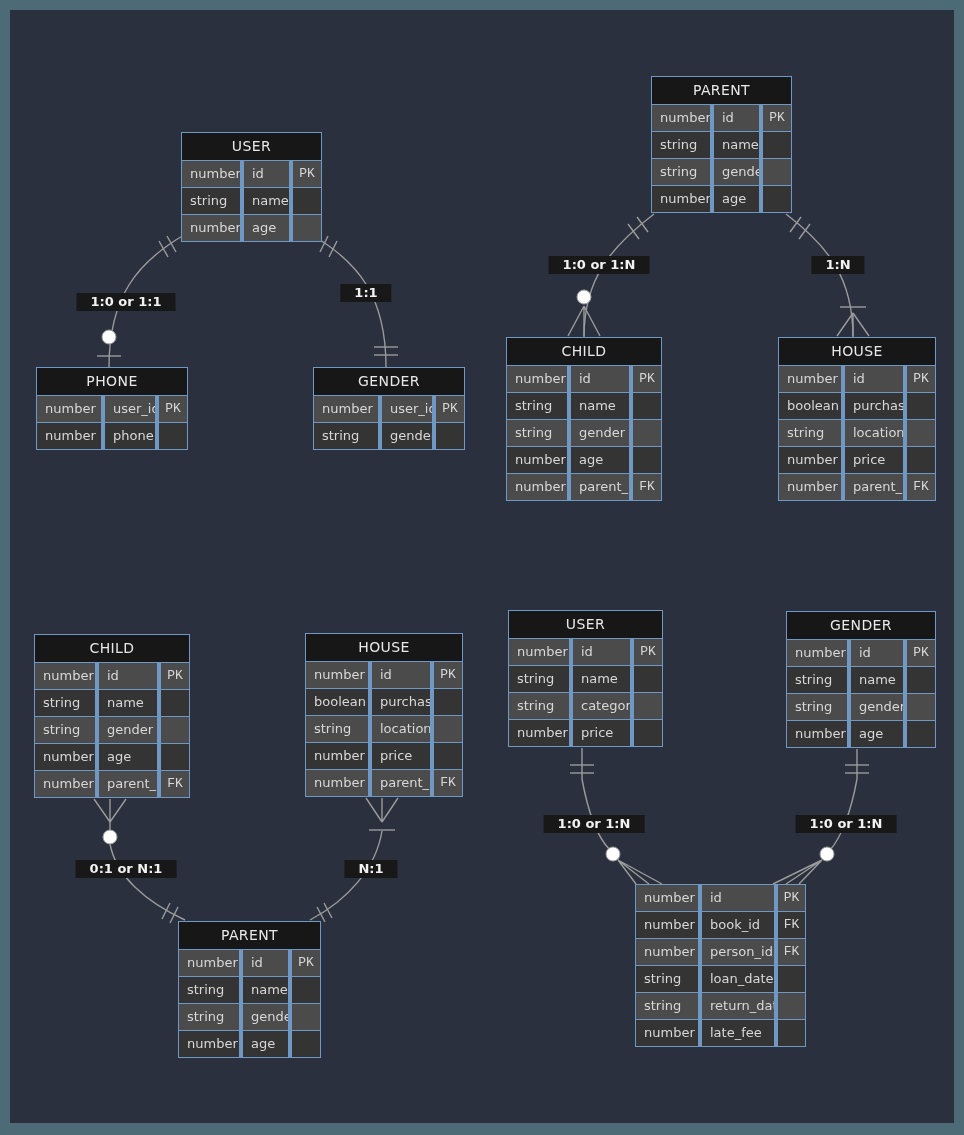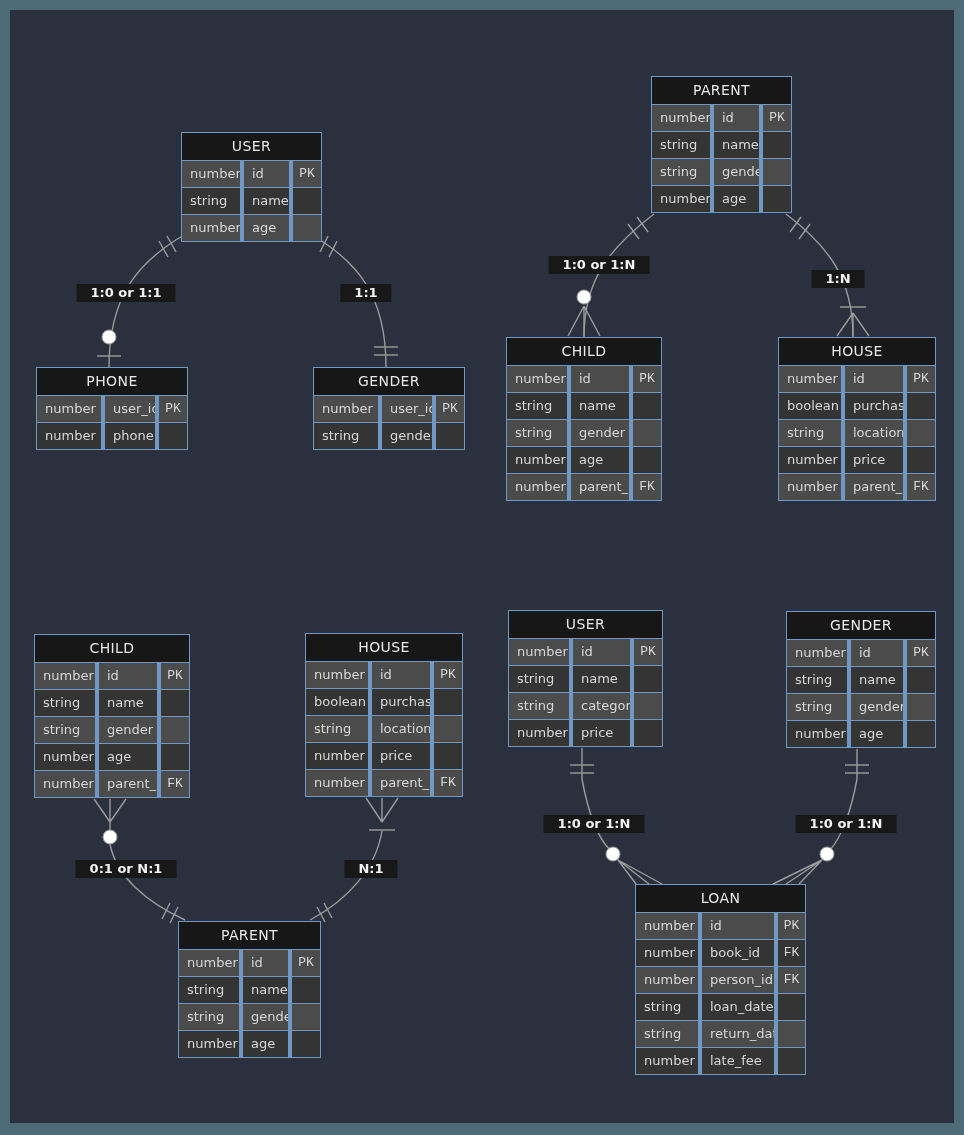--- a/index.html
+++ b/index.html
@@ -346,21 +346,20 @@
         <div class="cell c-name">gender</div>
         <div class="cell c-key"></div>
       </div>
       <div class="ent-row even">
         <div class="cell c-type">number</div>
         <div class="cell c-name">age</div>
         <div class="cell c-key"></div>
       </div>
     </div>
   <div class="entity" style="left:635px;top:884px;--cols:62px 72px 27px">
-      <div class="ent-header">LOAN</div>
       <div class="ent-row odd">
         <div class="cell c-type">number</div>
         <div class="cell c-name">id</div>
         <div class="cell c-key">PK</div>
       </div>
       <div class="ent-row even">
         <div class="cell c-type">number</div>
         <div class="cell c-name">book_id</div>
         <div class="cell c-key">FK</div>
       </div>
@@ -379,21 +378,21 @@
         <div class="cell c-name">return_date</div>
         <div class="cell c-key"></div>
       </div>
       <div class="ent-row even">
         <div class="cell c-type">number</div>
         <div class="cell c-name">late_fee</div>
         <div class="cell c-key"></div>
       </div>
     </div>
 
-  <span class="rel-label" style="left:126px;top:293px">1:0 or 1:1</span>
+  <span class="rel-label" style="left:126px;top:302px">1:0 or 1:1</span>
   <span class="rel-label" style="left:366px;top:293px">1:1</span>
   <span class="rel-label" style="left:599px;top:265px">1:0 or 1:N</span>
-  <span class="rel-label" style="left:838px;top:279px">1:N</span>
+  <span class="rel-label" style="left:838px;top:265px">1:N</span>
   <span class="rel-label" style="left:126px;top:869px">0:1 or N:1</span>
   <span class="rel-label" style="left:371px;top:869px">N:1</span>
   <span class="rel-label" style="left:594px;top:824px">1:0 or 1:N</span>
   <span class="rel-label" style="left:846px;top:824px">1:0 or 1:N</span>
 </div>
 
 </body></html>

